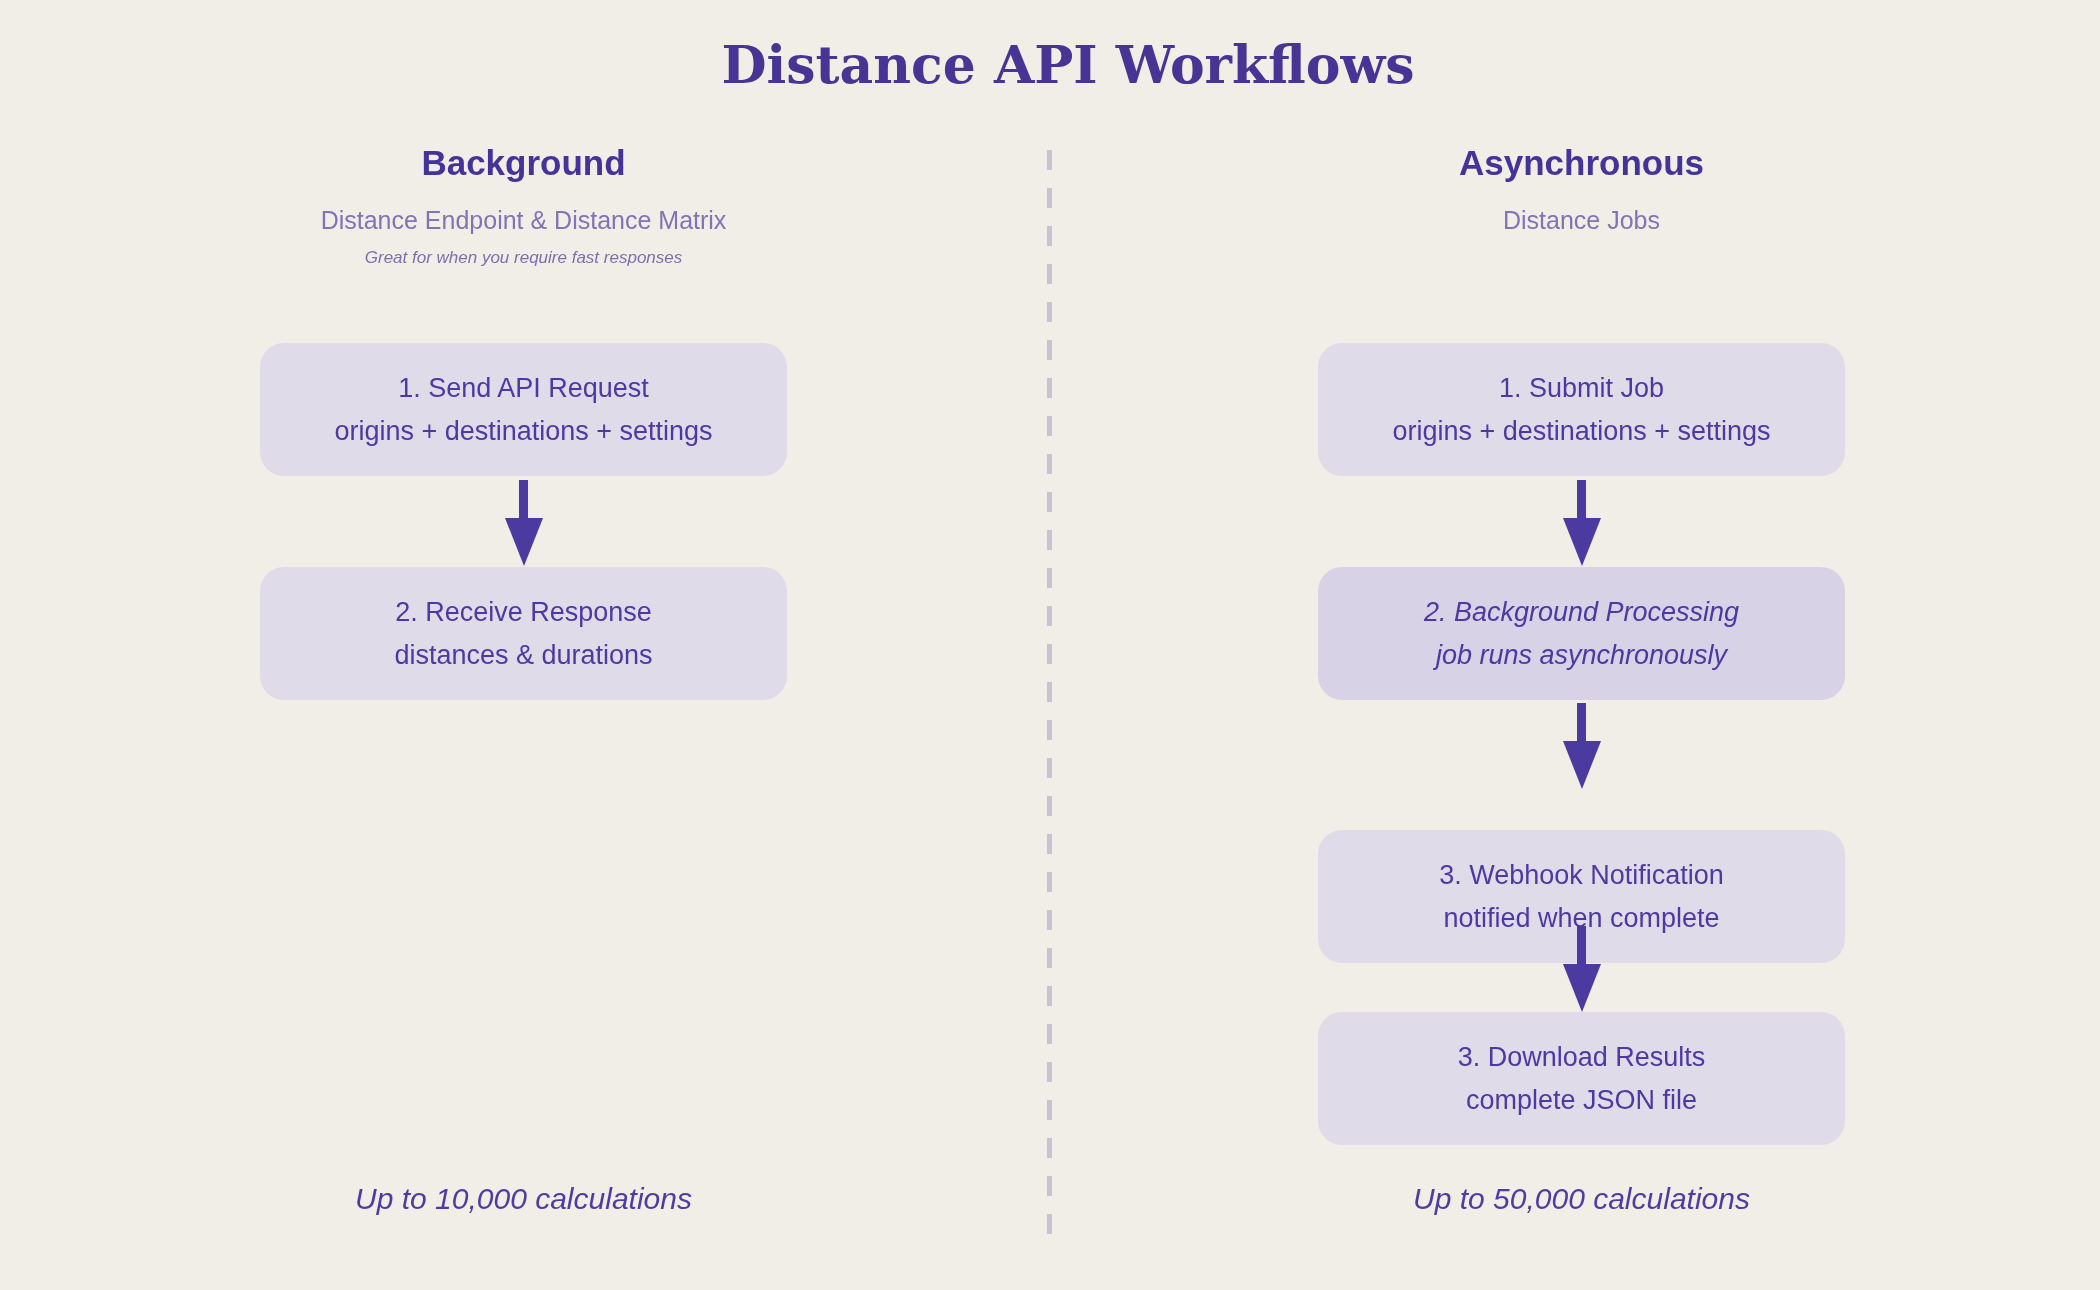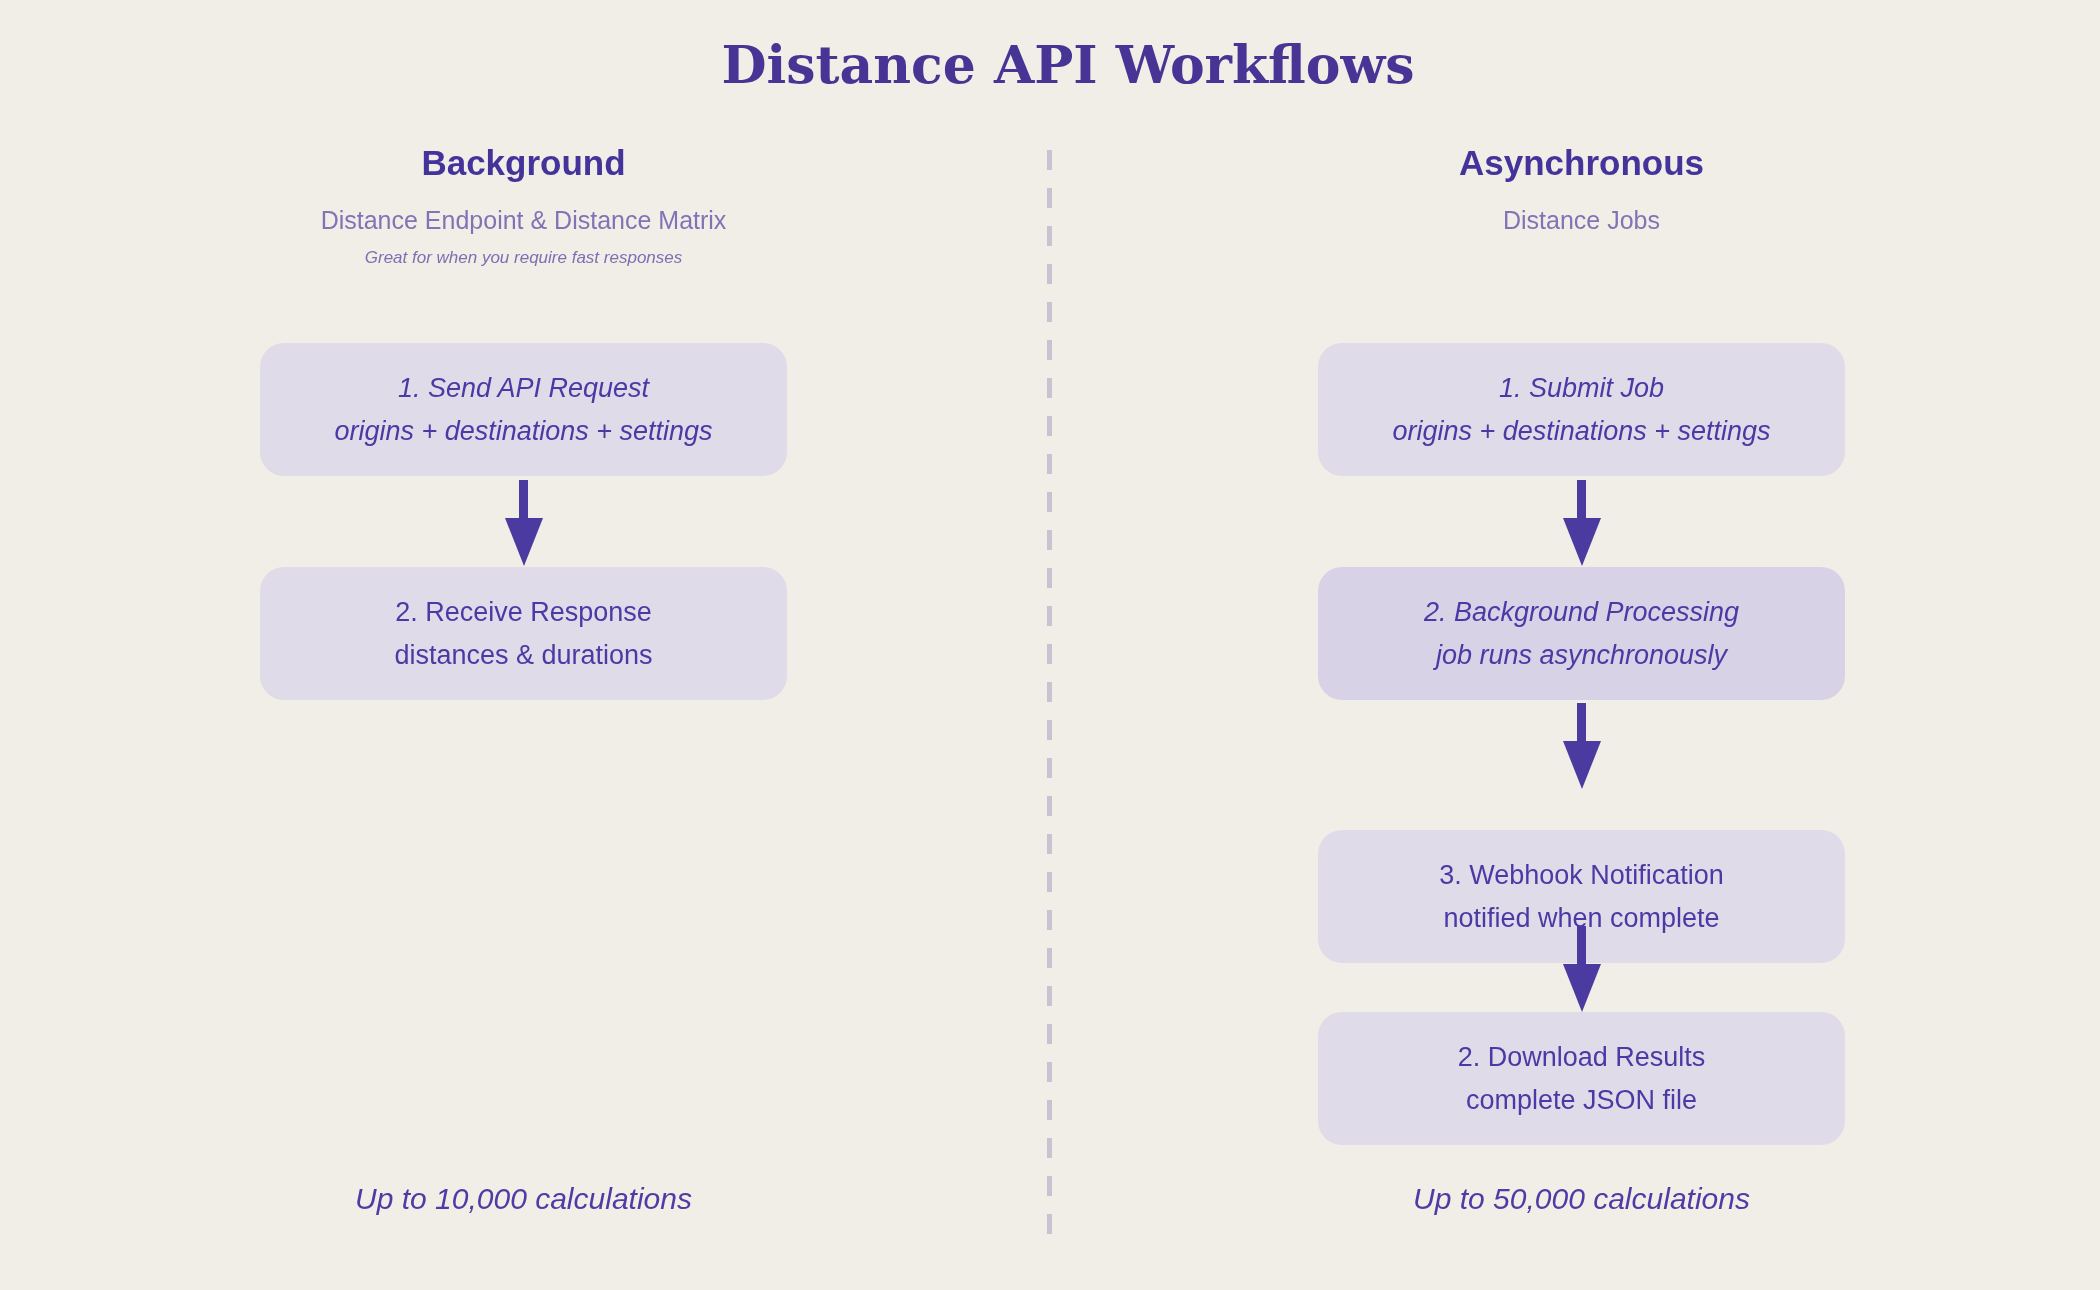--- a/index.html
+++ b/index.html
@@ -136,21 +136,21 @@
     left: 0;
     width: 100%;
     text-align: center;
     font-size: 30px;
     font-style: italic;
     font-weight: 500;
     color: var(--footnote, #4e3ca6);
   }
 
   
-  .pos-step-1 { top: 343px; font-style: italic; }
+  .pos-step-1 { top: 343px; }
   .pos-step-2 { top: 567px; }
   .pos-step-3 { top: 830px; }
   .pos-step-4 { top: 1012px; }
   .pos-arrow-1 { top: 480px; }
   .pos-arrow-2 { top: 703px; }
   .pos-arrow-3 { top: 926px; }
 </style>
 </head>
 <body>
 
@@ -211,20 +211,20 @@
       <div class="step-title">3. Webhook Notification</div>
       <div class="step-sub">notified when complete</div>
     </div>
 
     <div class="arrow pos-arrow-3">
       <span class="arrow-stem"></span>
       <span class="arrow-head"></span>
     </div>
 
     <div class="stepbox pos-step-4">
-      <div class="step-title">2. Download Results</div>
+      <div class="step-title">3. Download Results</div>
       <div class="step-sub">complete JSON file</div>
     </div>
 
     <div class="footnote">Up to 50,000 calculations</div>
   </section>
 
 </div>
 
 </body></html>

